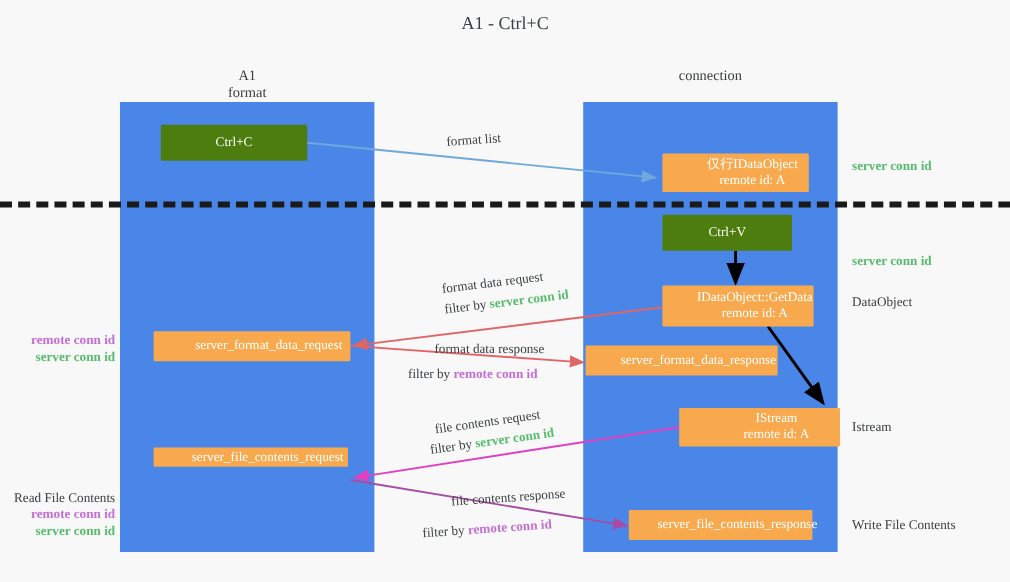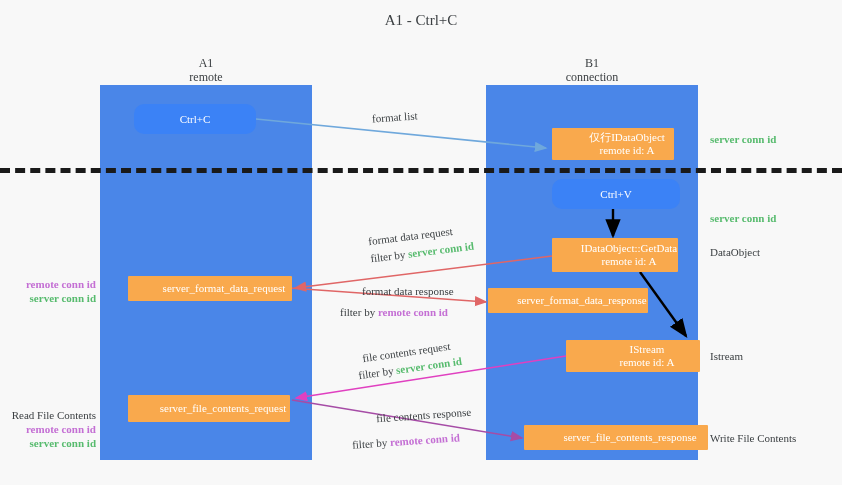--- a/index.html
+++ b/index.html
@@ -53,21 +53,21 @@
     flex-direction: column;
     align-items: center;
     justify-content: center;
     color: #ffffff;
     font-size: 11px;
     line-height: 13px;
     text-align: center;
     border-radius: 1px;
   }
   .node.orange { background: #f9a94d; padding-left: 28px; }
-  .node.green  { background: #3b82f6; border-radius: 10px; }
+  .node.green  { background: #4d7c0f; }
 
   .divider {
     position: absolute;
     left: 0;
     top: 168px;
     width: 842px;
     height: 0;
     border-top: 5px dashed #1a1a1a;
   }
 
@@ -102,24 +102,23 @@
 <body>
 
 <div id="canvas">
 
   <div class="title-block">
     <div>A1 - Ctrl+C</div>
   </div>
 
   <div class="lane-header" id="hdr-a1">
     <div>A1</div>
-    <div>remote</div>
+    <div>format</div>
   </div>
   <div class="lane-header" id="hdr-b1">
-    <div>B1</div>
     <div>connection</div>
   </div>
 
   <div class="lane" id="lane-a1"></div>
   <div class="lane" id="lane-b1"></div>
 
   <svg class="wires">
     <defs>
       <marker id="ah-blue" markerWidth="9" markerHeight="9" refX="7" refY="3.2" orient="auto">
         <path d="M0,0 L8,3.2 L0,6.4 z" fill="#6fa8dc"></path>
@@ -155,21 +154,21 @@
 
   <div class="node green" style="left:134px; top:104px; width:122px; height:30px;">
     <span>Ctrl+C</span>
   </div>
 
   <div class="node orange" style="left:552px; top:128px; width:122px; height:32px;">
     <span>仅行IDataObject</span>
     <span>remote id: A</span>
   </div>
 
-  <div class="node green" style="left:552px; top:179px; width:128px; height:30px;">
+  <div class="node green" style="left:552px; top:179px; width:108px; height:30px;">
     <span>Ctrl+V</span>
   </div>
 
   <div class="node orange" style="left:552px; top:238px; width:126px; height:34px;">
     <span>IDataObject::GetData</span>
     <span>remote id: A</span>
   </div>
 
   <div class="node orange" style="left:566px; top:340px; width:134px; height:32px;">
     <span>IStream</span>
@@ -177,25 +176,25 @@
   </div>
 
   <div class="node orange" style="left:128px; top:276px; width:164px; height:25px;">
     <span>server_format_data_request</span>
   </div>
 
   <div class="node orange" style="left:488px; top:288px; width:160px; height:25px;">
     <span>server_format_data_response</span>
   </div>
 
-  <div class="node orange" style="left:128px; top:395px; width:162px; height:27px;justify-content:center;">
+  <div class="node orange" style="left:128px; top:373px; width:162px; height:16px;justify-content:center;">
     <span>server_file_contents_request</span>
   </div>
 
-  <div class="node orange" style="left:524px; top:425px; width:184px; height:25px;">
+  <div class="node orange" style="left:524px; top:425px; width:153px; height:25px;">
     <span>server_file_contents_response</span>
   </div>
 
   <div class="arrow-label" style="left:372px; top:110px; transform:rotate(-4deg);">
     <span>format list</span>
   </div>
 
   <div class="arrow-label" style="left:368px; top:229px; transform:rotate(-7deg);">
     <span>format data request</span>
   </div>

